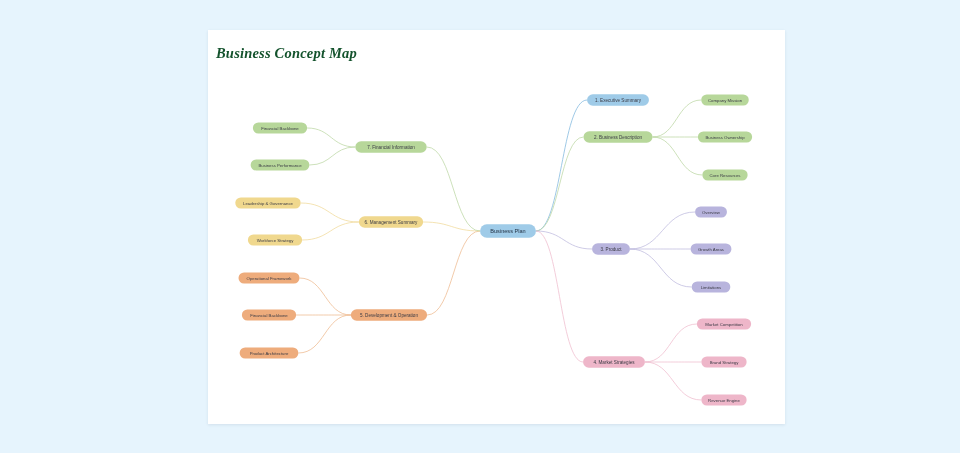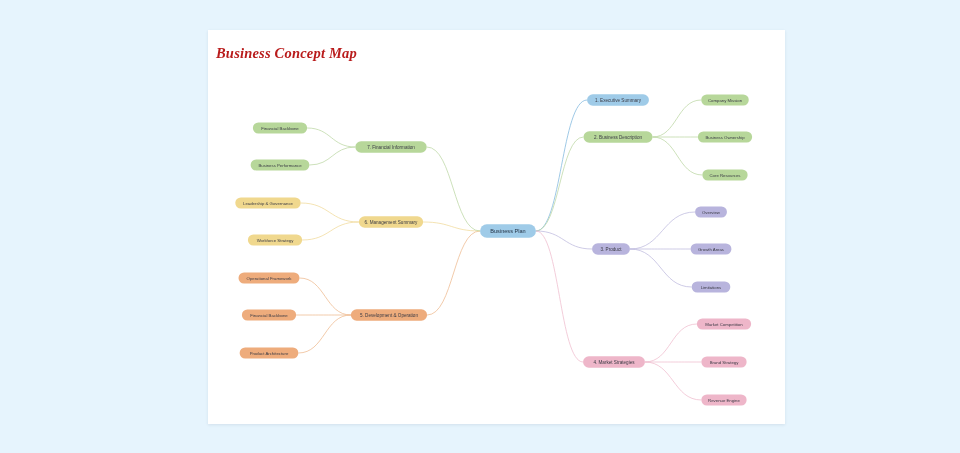--- a/index.html
+++ b/index.html
@@ -12,21 +12,21 @@
   #stage{position:relative;width:960px;height:453px;}
   #card{
     position:absolute;left:208px;top:30px;width:577px;height:394px;
     background:#ffffff;
     box-shadow:0 1px 3px rgba(40,60,90,.10);
   }
   #title{
     position:absolute;left:216px;top:45px;
     font-family:"Liberation Serif", serif;
     font-style:italic;font-weight:700;font-size:14.5px;
-    color:#b91c1c;letter-spacing:.2px;
+    color:#14532d;letter-spacing:.2px;
     white-space:nowrap;
   }
   #map{position:absolute;left:208px;top:30px;}
   .nodeLbl{
     font-family:"Liberation Sans", sans-serif;
     font-size:4.3px;
     fill:#3a3a44;
     text-anchor:middle;
     dominant-baseline:central;
     pointer-events:none;

